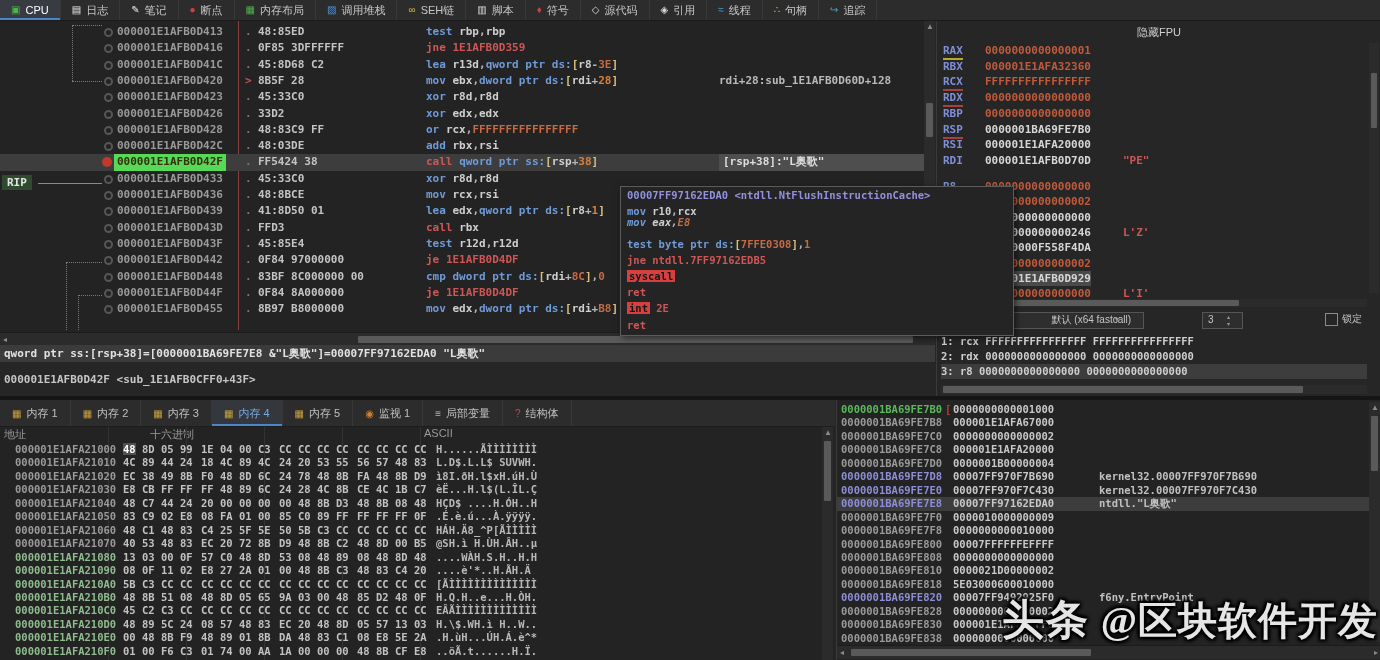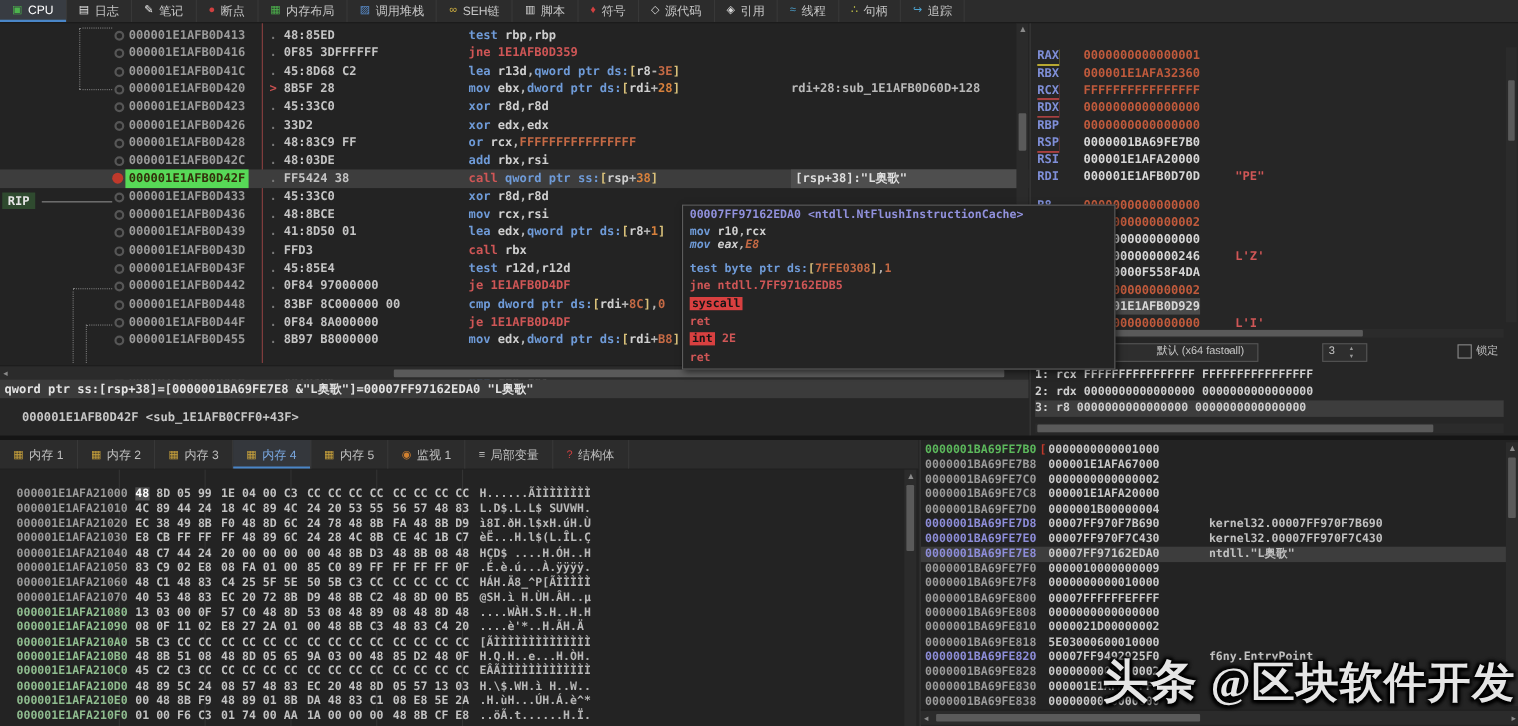--- a/index.html
+++ b/index.html
@@ -68,21 +68,21 @@
   .spinarr{position:absolute;right:2px;color:#999;font-size:6px;line-height:6px;}
   #lockbox{position:absolute;left:388px;top:292px;width:11px;height:11px;border:1px solid #8a8a8a;background:#262626;}
   #locklabel{position:absolute;left:405px;top:291px;color:#c6c6c6;font-size:10px;}
   .arow{position:absolute;left:4px;width:426px;height:15px;font:bold 10.5px "DejaVu Sans Mono",monospace;
         color:#cfcfcf;line-height:15px;white-space:nowrap;}
   .arow.hl{background:#3d3d3d;}
   
   #infobar1{position:absolute;left:0;top:345px;width:935px;height:17px;background:#3b3b3b;
             font:bold 11px "DejaVu Sans Mono",monospace;color:#e2e2e2;line-height:17px;padding-left:4px;box-sizing:border-box;}
   #infobar2{position:absolute;left:0;top:372px;width:935px;height:16px;
-            font:bold 11px "DejaVu Sans Mono",monospace;color:#c6c6c6;line-height:16px;padding-left:20px;box-sizing:border-box;}
+            font:bold 11px "DejaVu Sans Mono",monospace;color:#c6c6c6;line-height:16px;padding-left:4px;box-sizing:border-box;}
   #hdivider{position:absolute;left:0;top:396px;width:1380px;height:4px;background:#151515;}
   
   #dump{position:absolute;left:0;top:400px;width:835px;height:260px;background:#232323;overflow:hidden;}
   #dumptabs{position:absolute;left:0;top:0;width:835px;height:26px;background:#2c2c2c;display:flex;
             border-bottom:1px solid #1e1e1e;}
   .dtab{display:flex;align-items:center;gap:5px;padding:0 12px;font-size:11px;color:#c0c0c0;
         border-right:1px solid #383838;white-space:nowrap;}
   .dtab.active{background:#34373c;box-shadow:inset 0 -2px 0 #4a86c8;color:#7aa8e0;}
   #dumphead{position:absolute;top:27px;left:0;width:835px;height:14px;color:#9a9a9a;font-size:11px;}
   .gline{position:absolute;top:27px;height:233px;width:1px;background:#333333;}
@@ -330,20 +330,21 @@
     <div class="sbthumb" style="left:2px;top:82px;width:7px;height:34px;"></div>
   </div>
 
   <div class="sb" style="left:0;top:311px;width:935px;height:13px;border-top:1px solid #1c1c1c;">
     <div class="sbarrow" style="left:3px;top:3px;">◂</div>
     <div class="sbthumb" style="left:358px;top:3px;width:555px;height:7px;"></div>
   </div>
 </div>
 
 <div id="regs">
+  <div id="regtitle">隐藏FPU</div>
   <div id="reg-host">
       <div class="rrow" style="top: 22px; left: 0px; width: 430px;">
         <span class="rname mono uy">RAX</span>
         <span class="rval mono o">0000000000000001</span>
       </div>
       <div class="rrow" style="top: 37.7px; left: 0px; width: 430px;">
         <span class="rname mono">RBX</span>
         <span class="rval mono o">000001E1AFA32360</span>
       </div>
       <div class="rrow" style="top: 53.4px; left: 0px; width: 430px;">
@@ -478,20 +479,25 @@
       </div>
       <div class="dtab">
         <span class="ic" style="color: rgb(184, 184, 184); font-size: 10px;">≡</span>
         <span class="dump-tab-label">局部变量</span>
       </div>
       <div class="dtab">
         <span class="ic" style="color: rgb(208, 64, 64); font-size: 10px;">?</span>
         <span class="dump-tab-label">结构体</span>
       </div>
     </div>
+  <div id="dumphead">
+    <span style="position:absolute;left:4px">地址</span>
+    <span style="position:absolute;left:150px">十六进制</span>
+    <span style="position:absolute;left:424px">ASCII</span>
+  </div>
   <div class="gline" style="left:108px"></div>
   <div class="gline" style="left:186px"></div>
   <div class="gline" style="left:264px"></div>
   <div class="gline" style="left:342px"></div>
   <div class="gline" style="left:420px"></div>
   <div id="dump-host">
       <div class="mrow" style="top: 43px;">
         <span class="maddr">000001E1AFA21000</span>
         <span class="mg0"><span class="selbyte">48</span> 8D 05 99</span>
         <span class="mg1">1E 04 00 C3</span>

